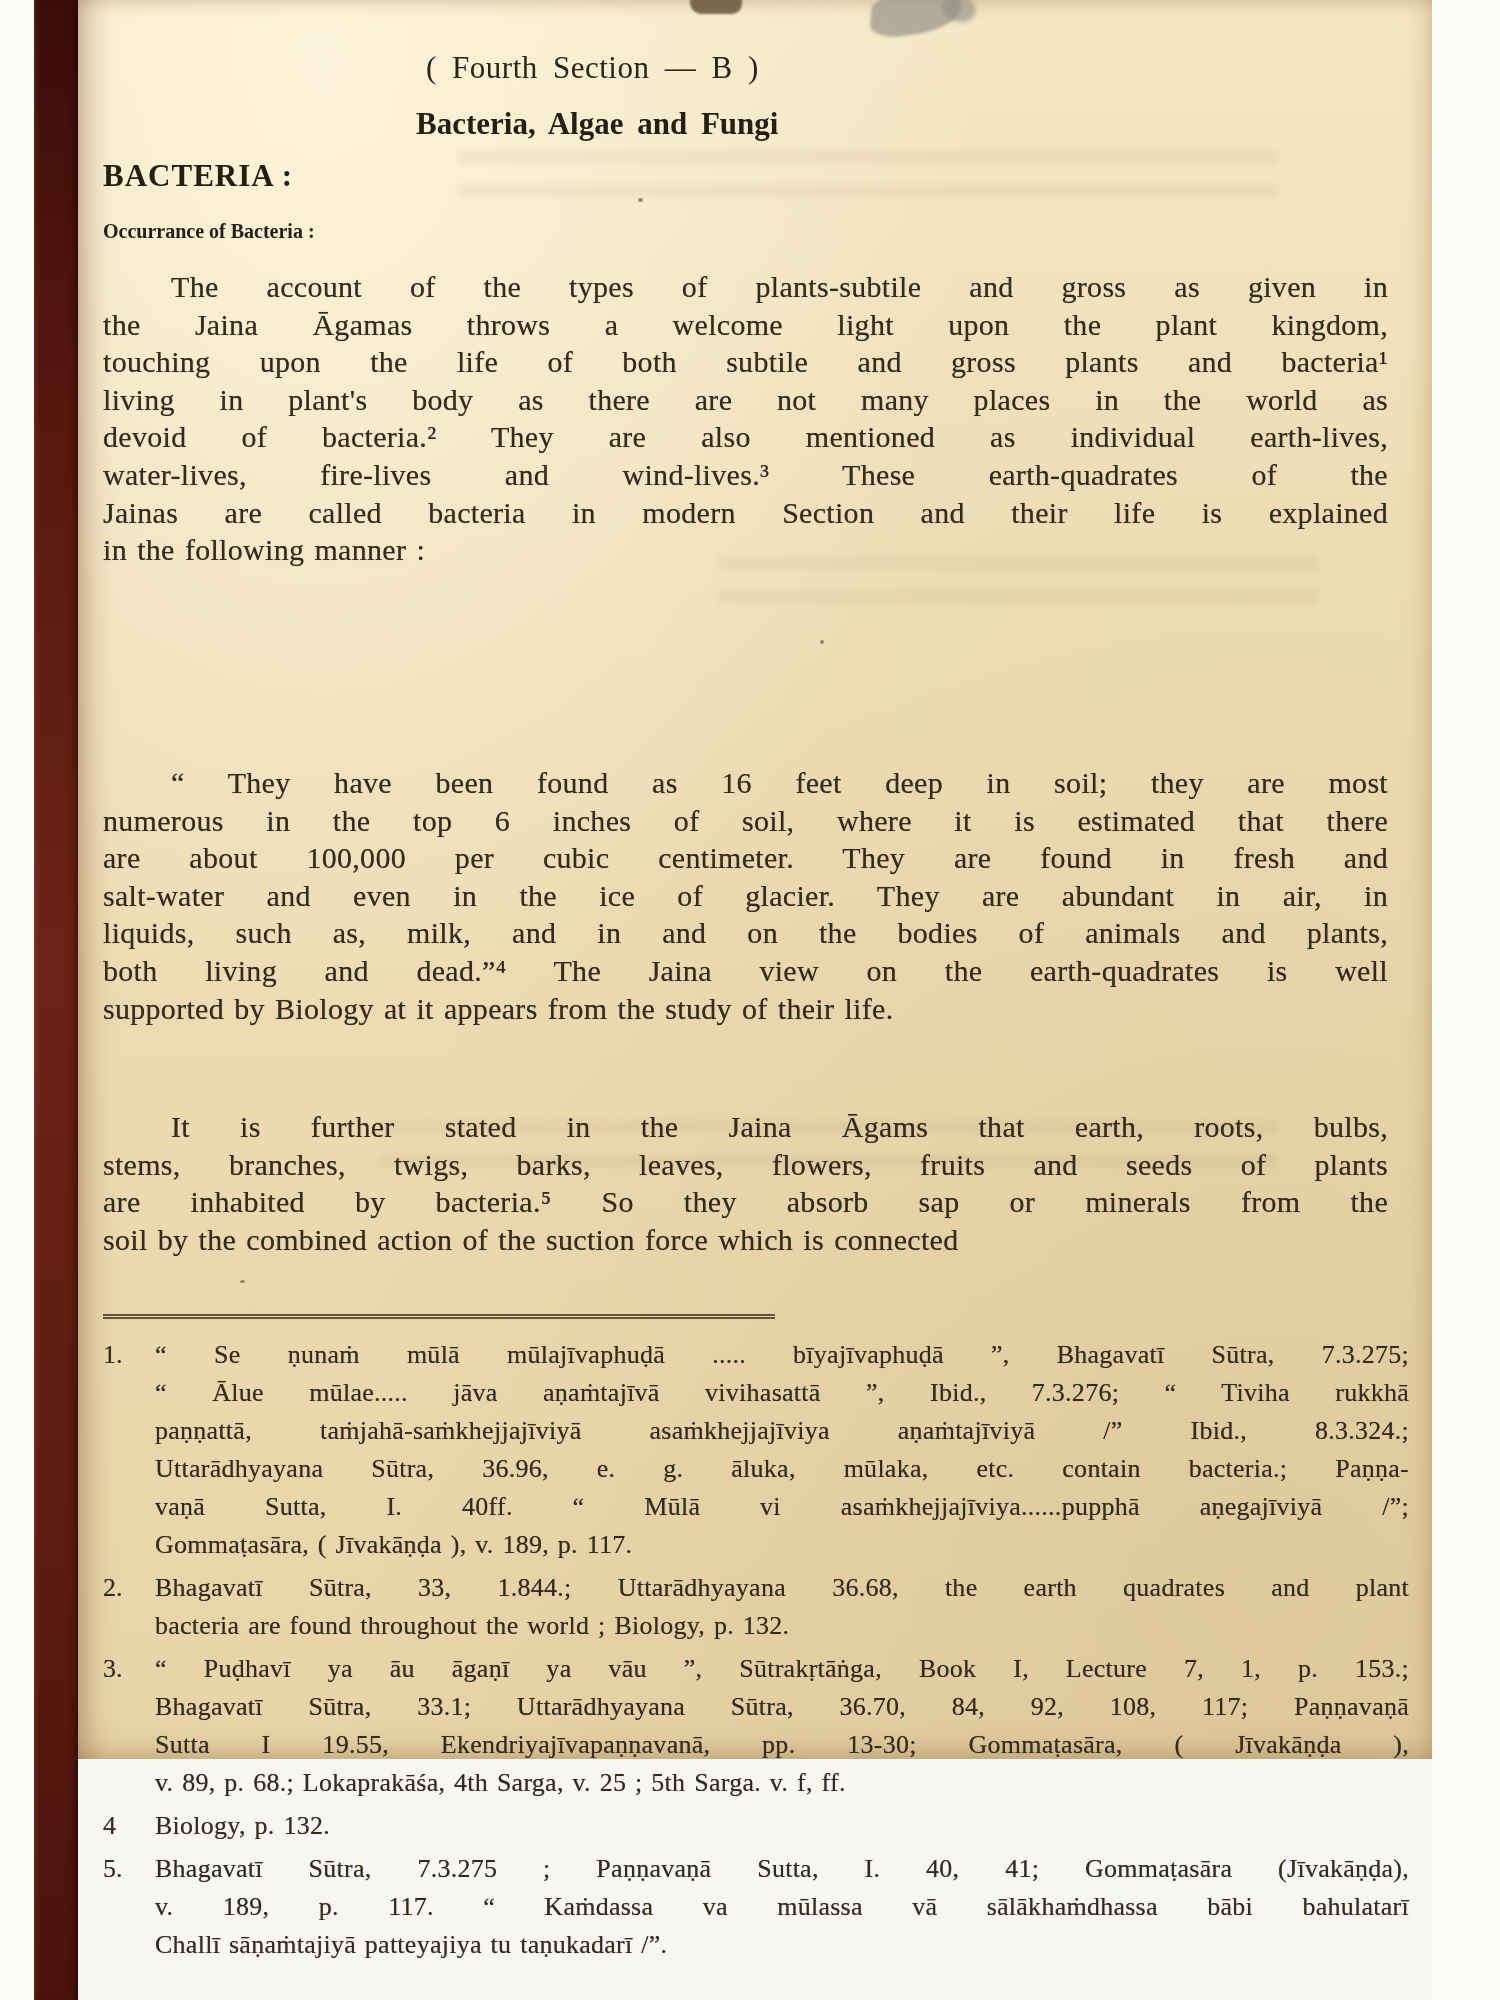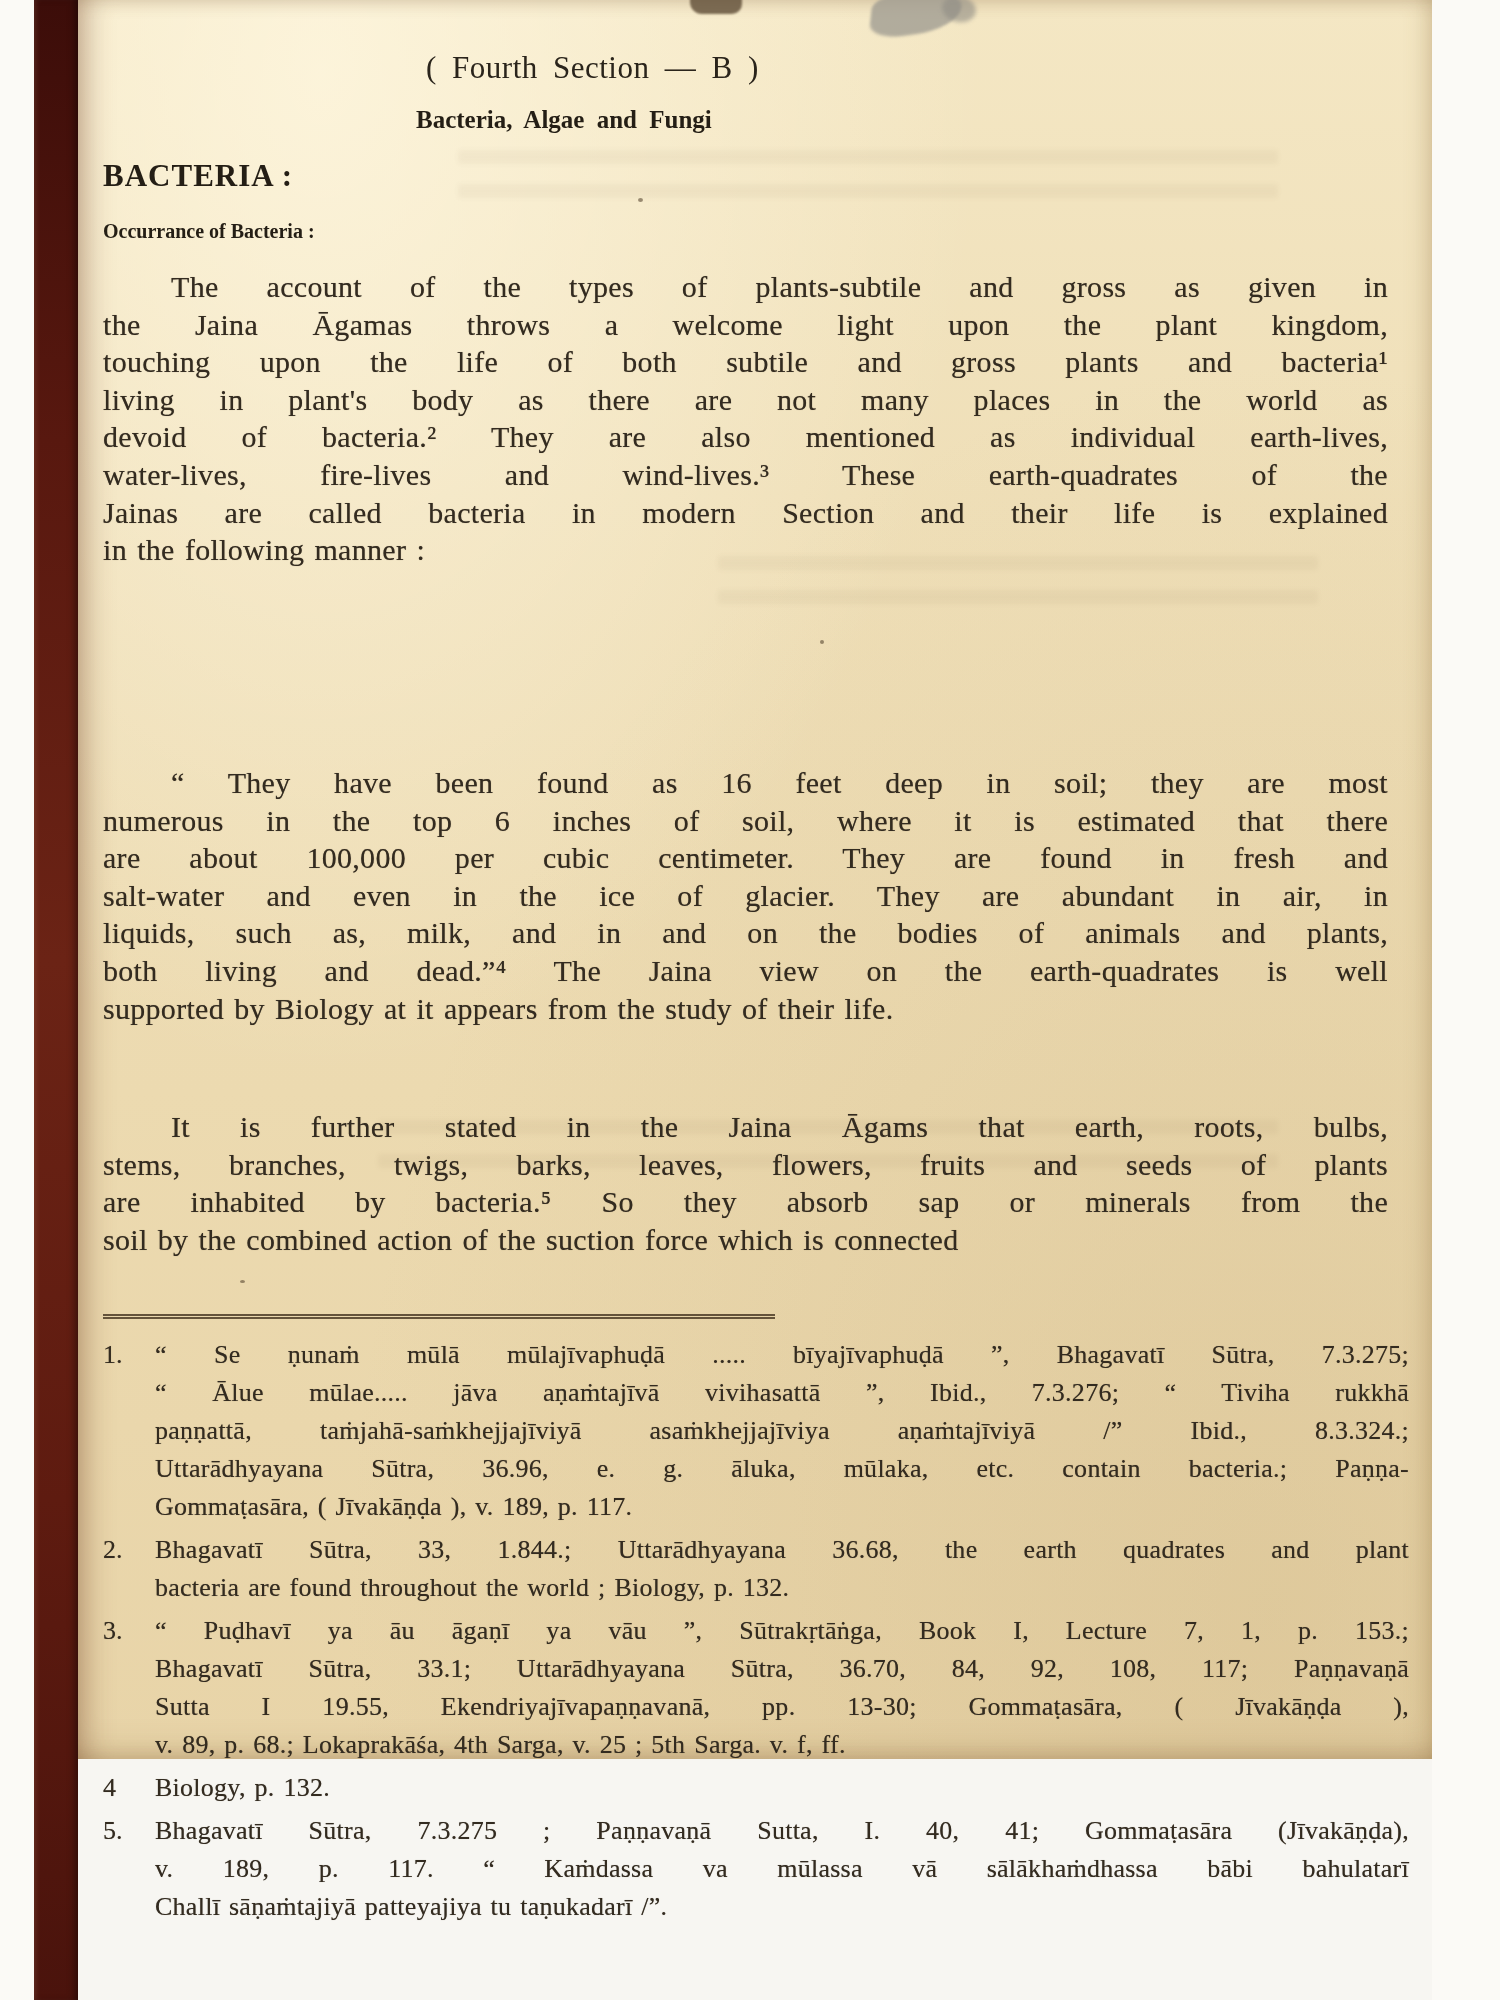--- a/index.html
+++ b/index.html
@@ -57,21 +57,21 @@
   .g2 { left:640px; top:556px;  width:600px; height:54px; }
   .g3 { left:300px; top:1120px; width:900px; height:58px; }
   .speck { position:absolute; background:#4a3a26; border-radius:50%; opacity:.55; }
   .s1 { left:560px; top:198px; width:5px; height:4px; }
   .s2 { left:742px; top:640px; width:4px; height:4px; }
   .s3 { left:162px; top:1280px; width:5px; height:3px; }
 
   
   .tblock { position:absolute; }
   .section-header { left:348px; top:50px;  font-size:31px; word-spacing:7px; letter-spacing:.5px; color:#2a241b; }
-  .chapter-title  { left:338px; top:106px; font-size:25px; font-weight:bold; word-spacing:6px; color:#241e15; }
+  .chapter-title  { left:338px; top:106px; font-size:31px; font-weight:bold; word-spacing:6px; color:#241e15; }
   .h-bacteria     { left:25px;  top:158px; font-size:31px; font-weight:bold; letter-spacing:1px; color:#241e15; }
   .h-occurrence   { left:25px;  top:220px; font-size:20px; font-weight:bold; color:#241e15; }
 
   .para { position:absolute; left:25px; width:1285px; font-size:30px; }
   .para .tline { line-height:37.6px; }
   .para .tline:first-child { text-indent:68px; }
   .p1 { top:268px; }
   .p2 { top:764px; }
   .p3 { top:1108px; }
 
@@ -149,20 +149,21 @@
     <div class="fnrule"></div>
 
     <div class="footnotes">
       <div class="footnote">
         <div class="fn-num">1.</div>
         <div class="fn-text">
             <div class="tline">“ Se ṇunaṁ mūlā mūlajīvaphuḍā ..... bīyajīvaphuḍā ”, Bhagavatī Sūtra, 7.3.275;</div>
             <div class="tline">“ Ālue mūlae..... jāva aṇaṁtajīvā vivihasattā ”, Ibid., 7.3.276; “ Tiviha rukkhā</div>
             <div class="tline">paṇṇattā, taṁjahā-saṁkhejjajīviyā asaṁkhejjajīviya aṇaṁtajīviyā /” Ibid., 8.3.324.;</div>
             <div class="tline">Uttarādhyayana Sūtra, 36.96, e. g. āluka, mūlaka, etc. contain bacteria.; Paṇṇa-</div>
+            <div class="tline">vaṇā Sutta, I. 40ff. “ Mūlā vi asaṁkhejjajīviya......pupphā aṇegajīviyā /”;</div>
             <div class="tline last">Gommaṭasāra, ( Jīvakāṇḍa ), v. 189, p. 117.</div>
           </div>
       </div>
       <div class="footnote">
         <div class="fn-num">2.</div>
         <div class="fn-text">
             <div class="tline">Bhagavatī Sūtra, 33, 1.844.; Uttarādhyayana 36.68, the earth quadrates and plant</div>
             <div class="tline last">bacteria are found throughout the world ; Biology, p. 132.</div>
           </div>
       </div>

